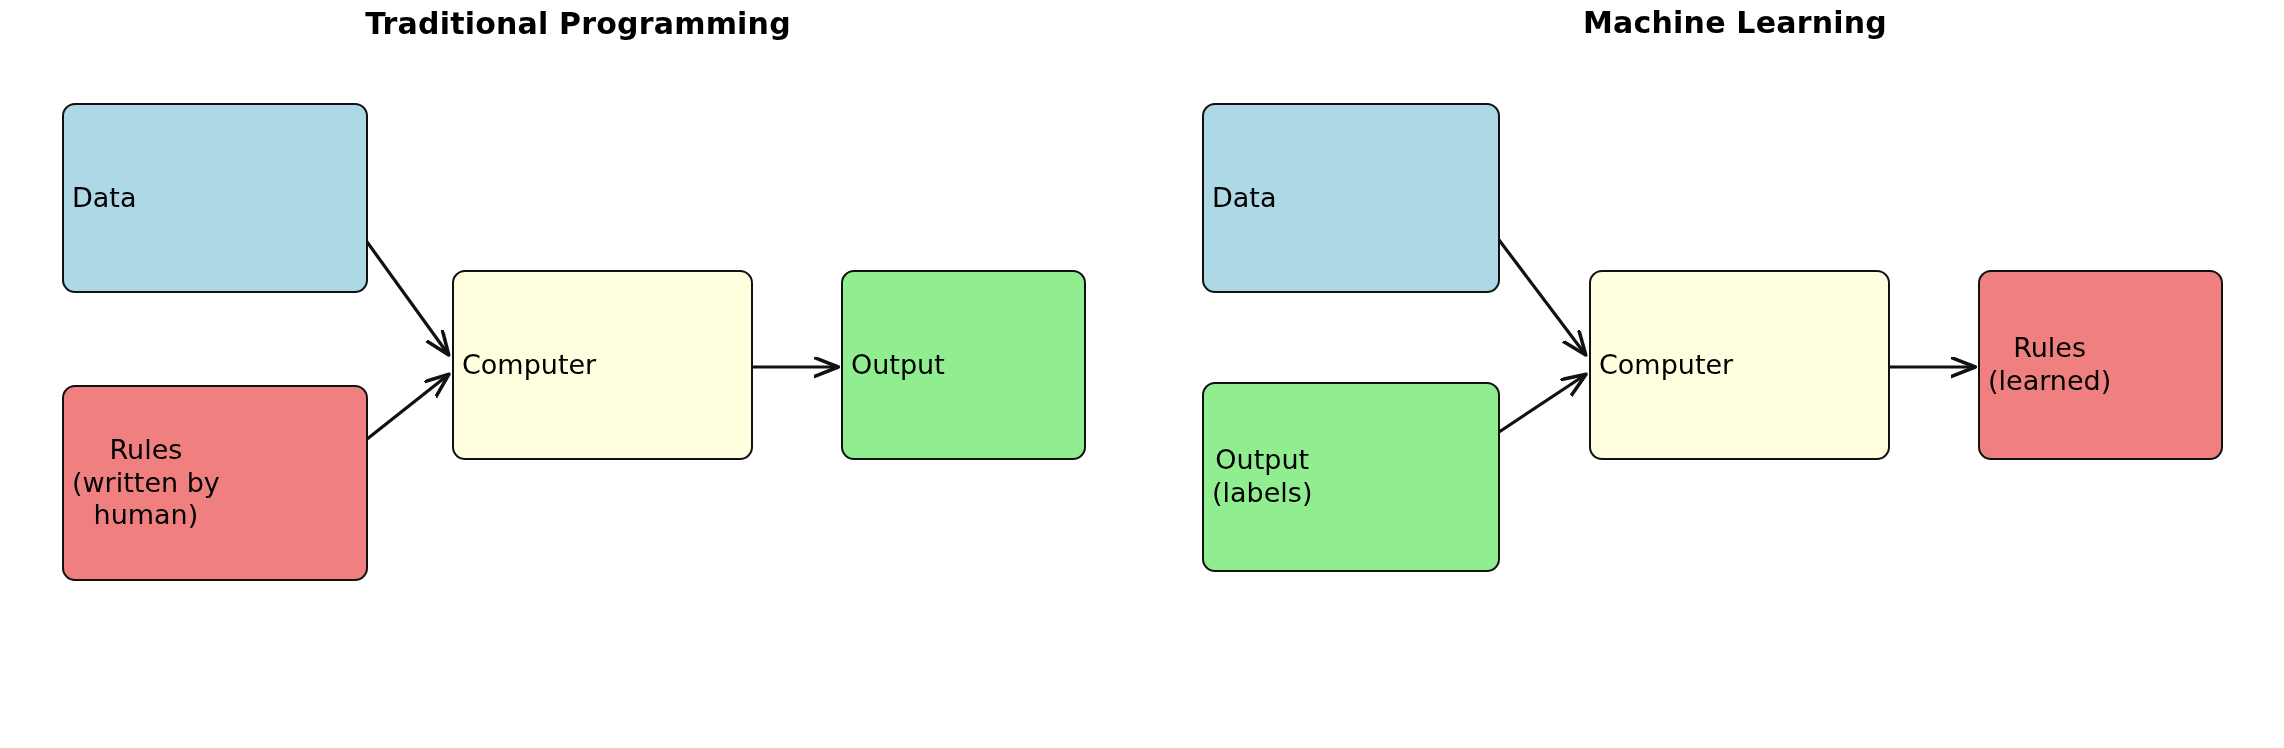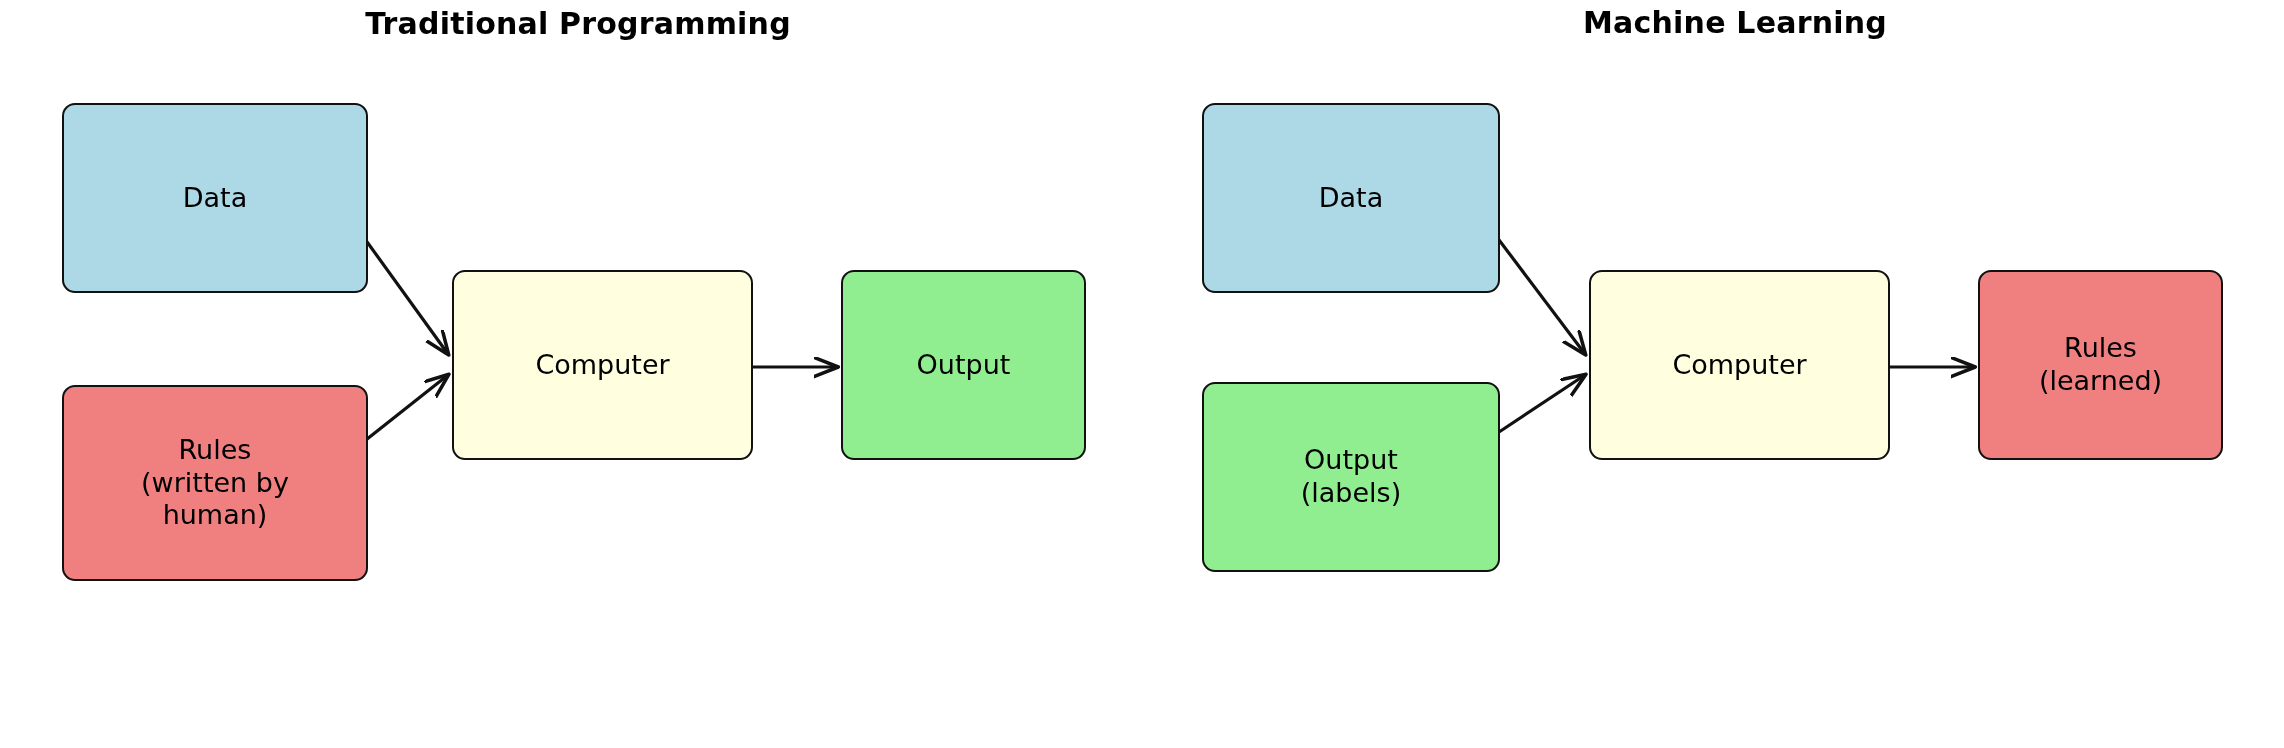--- a/index.html
+++ b/index.html
@@ -31,21 +31,21 @@
     transform: translateX(-50%);
     letter-spacing: 0.2px;
   }
   .node {
     position: absolute;
     box-sizing: border-box;
     border: 2.6px solid #111111;
     border-radius: 13px;
     display: flex;
     align-items: center;
-    justify-content: center;
+    justify-content: flex-start;
     text-align: center;
     font-family: "DejaVu Sans", sans-serif;
     font-size: 27px;
     line-height: 1.22;
     color: #000000;
   }
   .node .node-label {
     white-space: pre-line;
     padding: 0 8px;
   }

